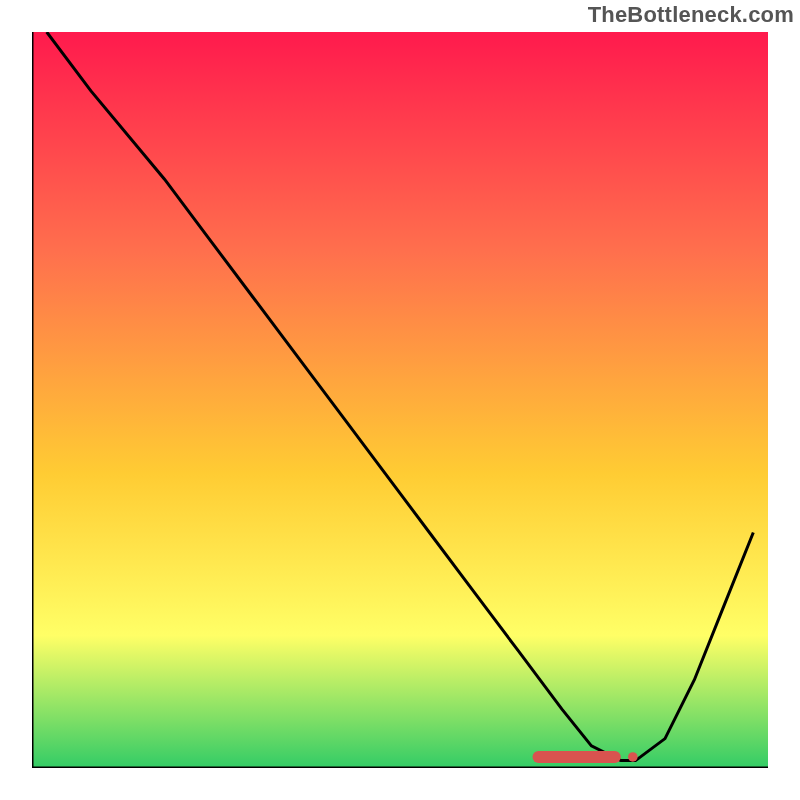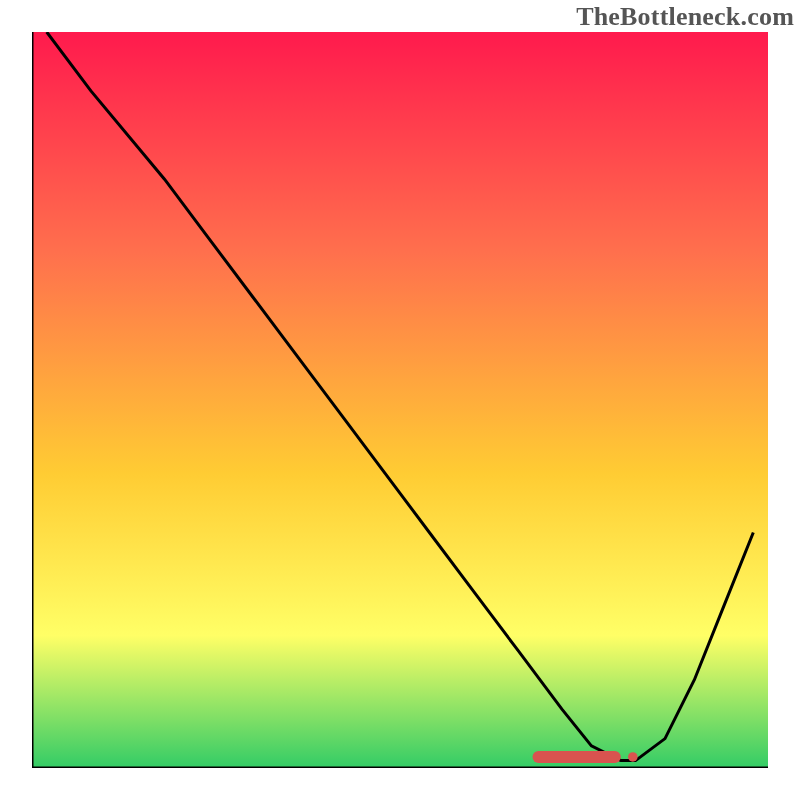--- a/index.html
+++ b/index.html
@@ -13,26 +13,25 @@
   }
   .wrap {
     position: relative;
     width: 800px;
     height: 800px;
   }
   .watermark {
     position: absolute;
     top: 2px;
     right: 6px;
-    font-size: 26px;
+    font-size: 22px;
     font-weight: 600;
     color: #555555;
     letter-spacing: 0.2px;
     z-index: 10;
-    font-family: Liberation Serif, serif;
   }
   .plot {
     position: absolute;
     left: 32px;
     top: 32px;
     width: 736px;
     height: 736px;
   }
   .plot svg {
     display: block;

